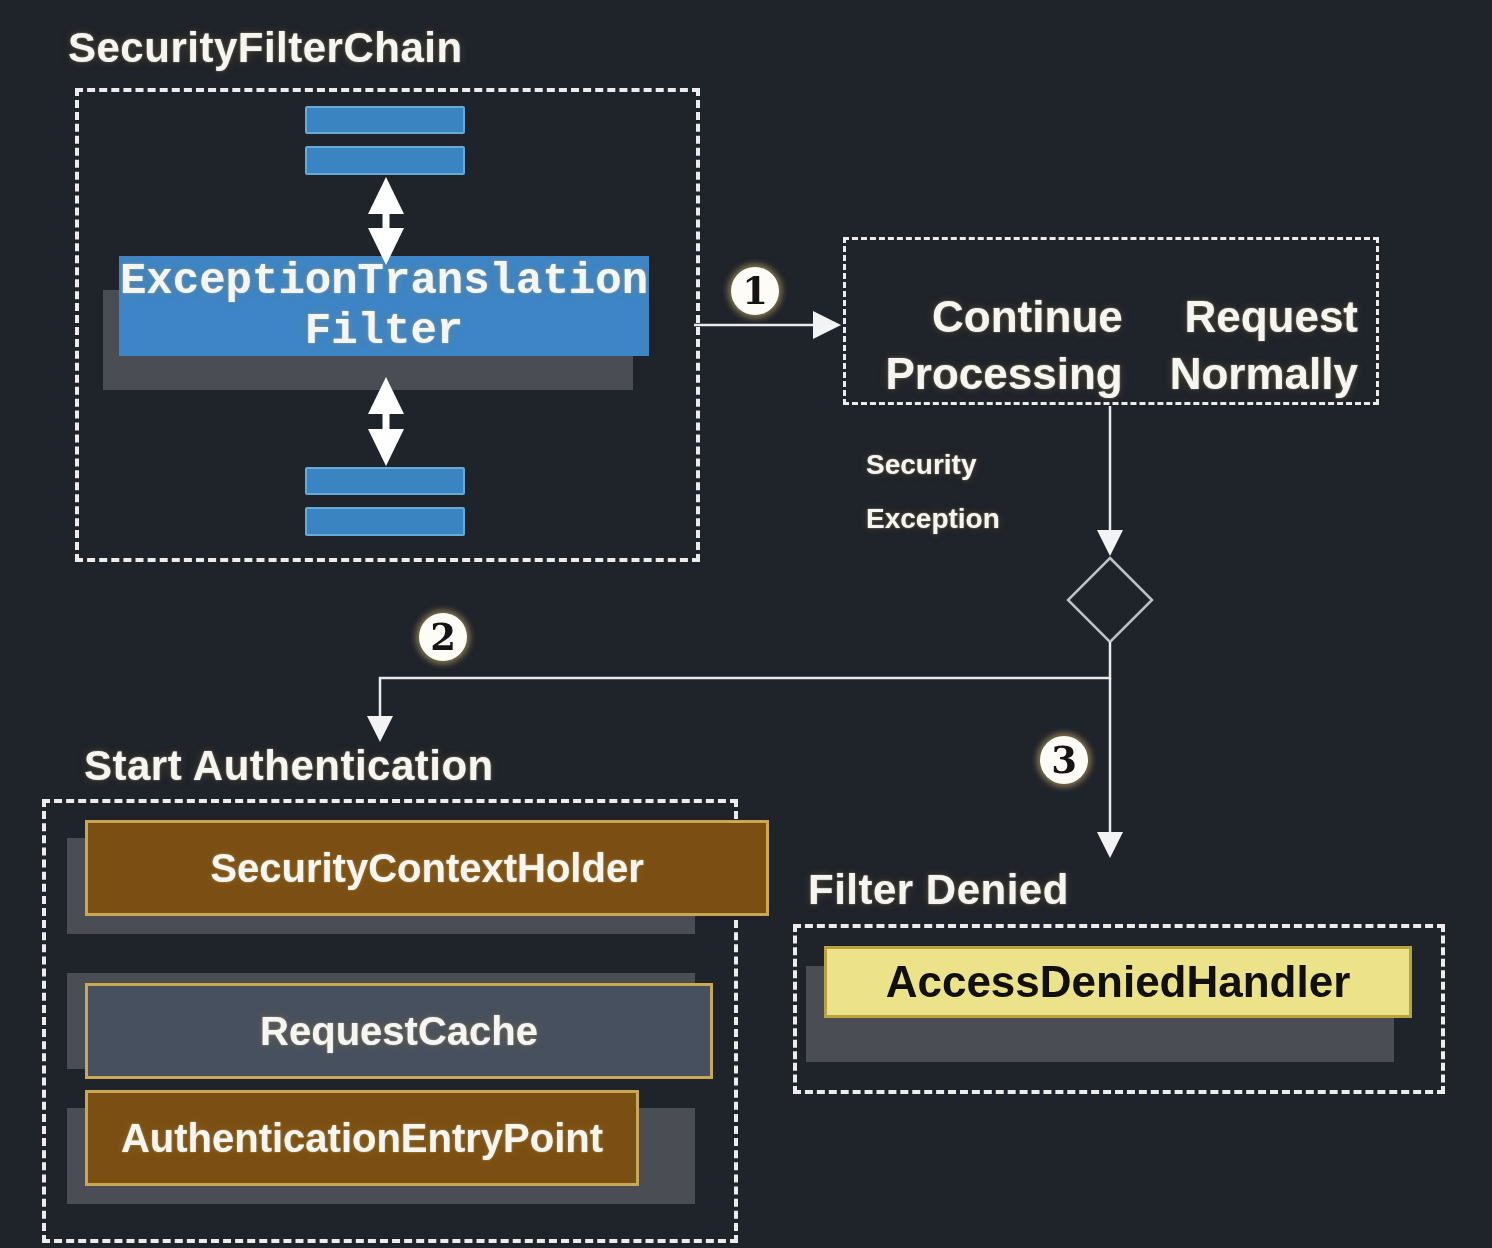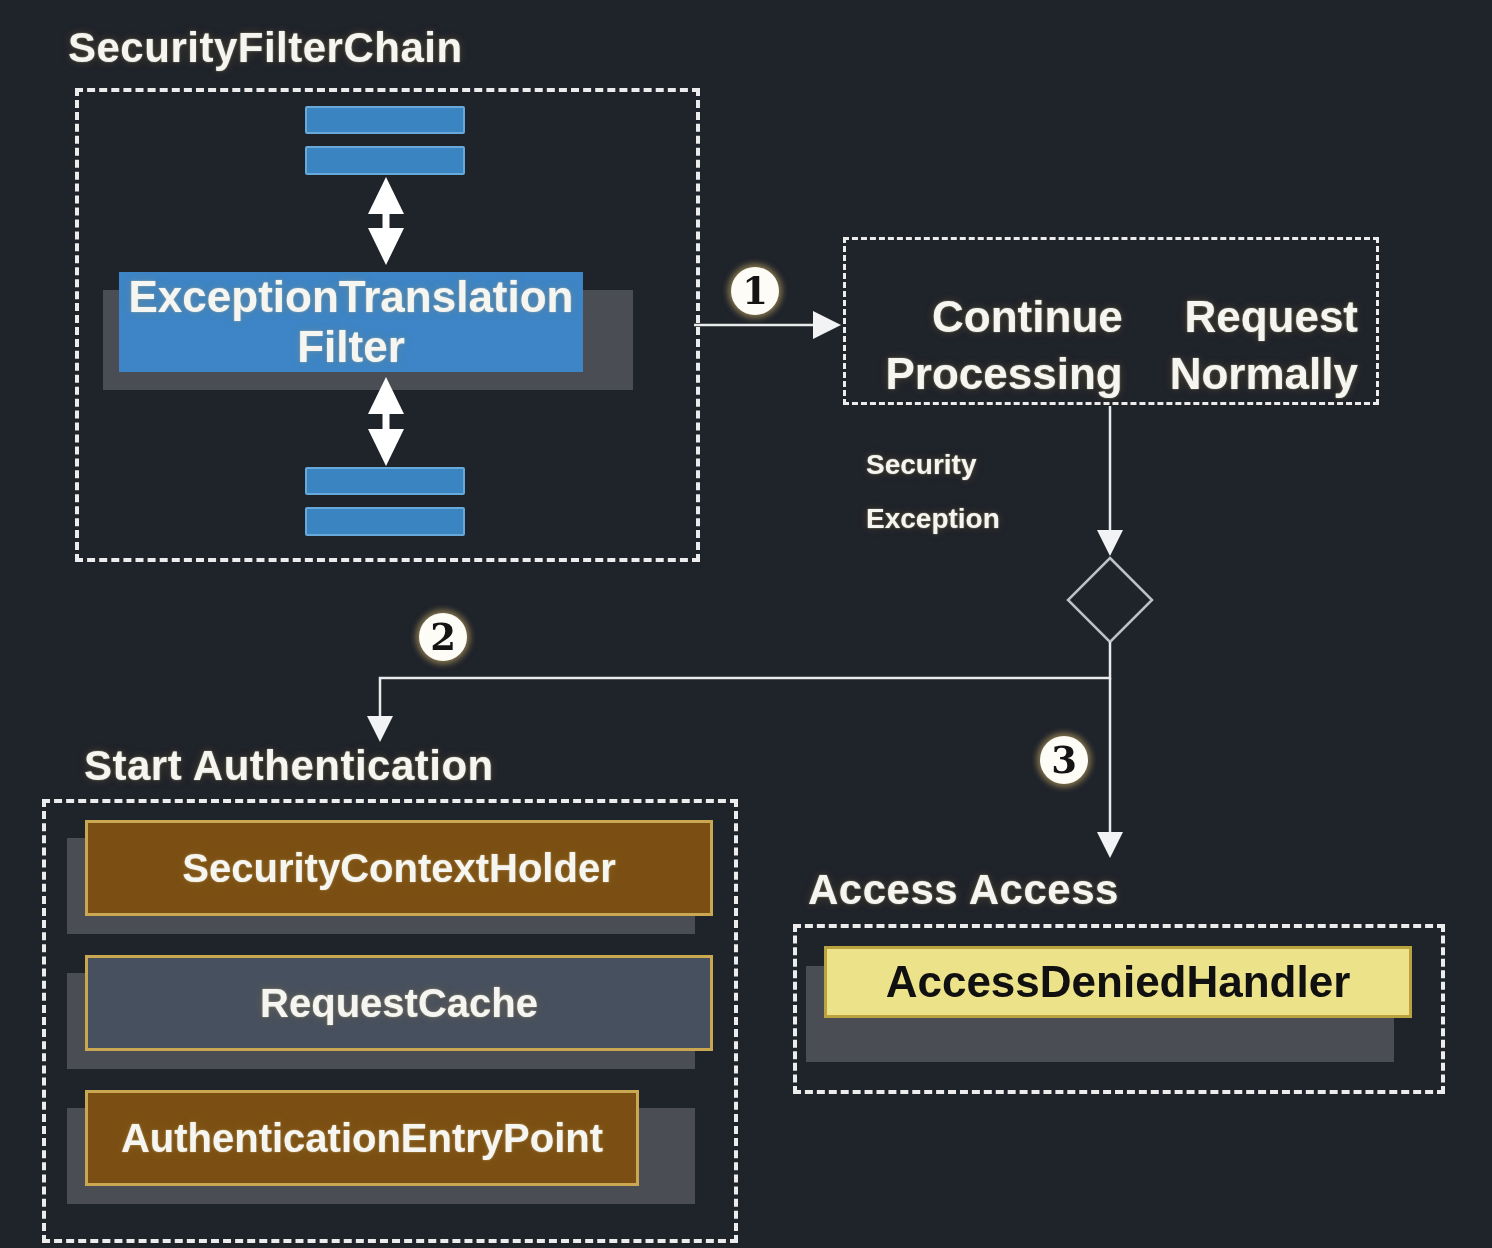--- a/index.html
+++ b/index.html
@@ -28,21 +28,21 @@
   .dashed-box{position:absolute;border:4px dashed #ececec;background:transparent;}
   .bar{position:absolute;background:#3a84c2;border:2px solid var(--filter-blue-border);border-radius:2px;box-sizing:border-box;}
   .shadow-rect{position:absolute;background:var(--shadow-gray);}
   .node{
     position:absolute;display:flex;align-items:center;justify-content:center;
     box-sizing:border-box;text-align:center;
   }
   .etf{background:var(--filter-blue);font-size:44px;line-height:50px;}
   .auth-item{border:3px solid var(--gold-border);font-size:40px;}
   .fill-brown{background:var(--box-brown);}
-  .fill-slate{background:var(--box-slate);}
+  .fill-slate{background:var(--box-slate);margin-top:28px;}
   .adh{background:var(--box-yellow);border:3px solid var(--yellow-border);
        color:#101010;font-size:44px;text-shadow:none;}
   .proc-box{
     position:absolute;border:3px dashed #ececec;box-sizing:border-box;
     display:flex;flex-direction:row;justify-content:center;align-items:flex-end;
     padding-right:18px;font-size:44px;line-height:57px;text-align:right;
   }
   .secex{font-size:28px;line-height:54px;}
   .badge{
     position:absolute;width:48px;height:48px;border-radius:50%;
@@ -63,21 +63,21 @@
 <div class="canvas">
 
   <div class="abs big-title glow" style="left:68px;top:24px;">SecurityFilterChain</div>
 
   <div class="dashed-box" style="left:75px;top:88px;width:617px;height:466px;"></div>
 
   <div class="bar" style="left:305px;top:106px;width:160px;height:28px;"></div>
   <div class="bar" style="left:305px;top:146px;width:160px;height:29px;"></div>
 
   <div class="shadow-rect" style="left:103px;top:290px;width:530px;height:100px;"></div>
-  <div class="node etf glow" style="left:119px;top:272px;width:464px;height:100px;">
+  <div class="node etf glow" style="left:119px;top:256px;width:530px;height:100px;font-family:Liberation Mono, monospace;">
     <div>
       <div>ExceptionTranslation</div>
       <div>Filter</div>
     </div>
   </div>
 
   <div class="bar" style="left:305px;top:467px;width:160px;height:28px;"></div>
   <div class="bar" style="left:305px;top:507px;width:160px;height:29px;"></div>
 
   <div class="proc-box glow" style="left:843px;top:237px;width:536px;height:168px;">
@@ -87,35 +87,35 @@
 
   <div class="abs secex glow" style="left:866px;top:438px;">
     <div>Security</div>
     <div>Exception</div>
   </div>
 
   <div class="abs big-title glow" style="left:84px;top:742px;">Start Authentication</div>
   <div class="dashed-box" style="left:42px;top:799px;width:688px;height:436px;"></div>
 
   <div class="shadow-rect" style="left:67px;top:838px;width:628px;height:96px;"></div>
-  <div class="node auth-item fill-brown glow" style="left:85px;top:820px;width:628px;height:96px;">
+  <div class="node auth-item fill-brown glow" style="left:85px;top:820px;width:684px;height:96px;">
     <span>SecurityContextHolder</span>
   </div>
 
   <div class="shadow-rect" style="left:67px;top:973px;width:628px;height:96px;"></div>
   <div class="node auth-item fill-slate glow" style="left:85px;top:955px;width:628px;height:96px;">
     <span>RequestCache</span>
   </div>
 
   <div class="shadow-rect" style="left:67px;top:1108px;width:628px;height:96px;"></div>
   <div class="node auth-item fill-brown glow" style="left:85px;top:1090px;width:554px;height:96px;">
     <span>AuthenticationEntryPoint</span>
   </div>
 
-  <div class="abs big-title glow" style="left:808px;top:866px;">Access Access</div>
+  <div class="abs big-title glow" style="left:808px;top:866px;">Filter Denied</div>
   <div class="dashed-box" style="left:793px;top:924px;width:644px;height:162px;"></div>
   <div class="shadow-rect" style="left:806px;top:966px;width:588px;height:96px;"></div>
   <div class="node adh" style="left:824px;top:946px;width:588px;height:72px;">
     <span>AccessDeniedHandler</span>
   </div>
 
   <svg class="connectors" viewBox="0 0 1492 1248">
 
     <line class="dbl-shaft" x1="386" y1="208" x2="386" y2="234"></line>
     <polygon class="dbl" points="386,177 368,214 404,214"></polygon>

